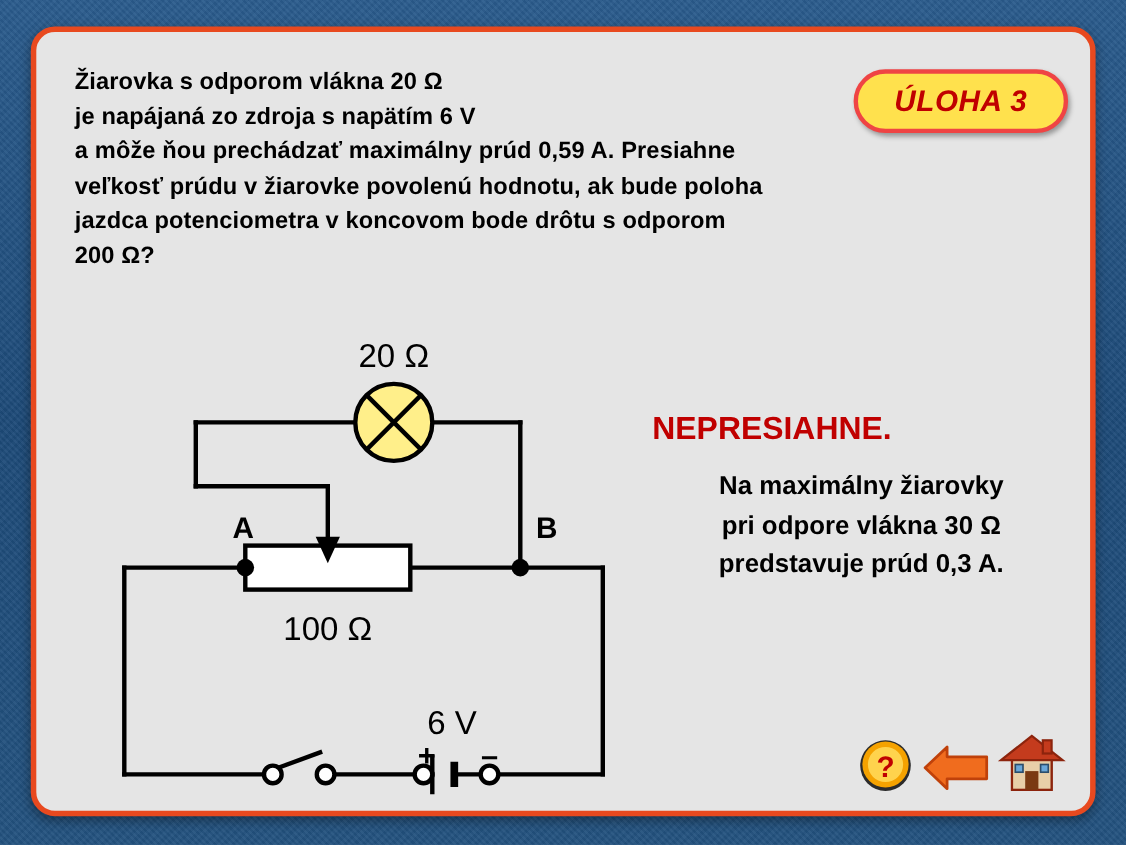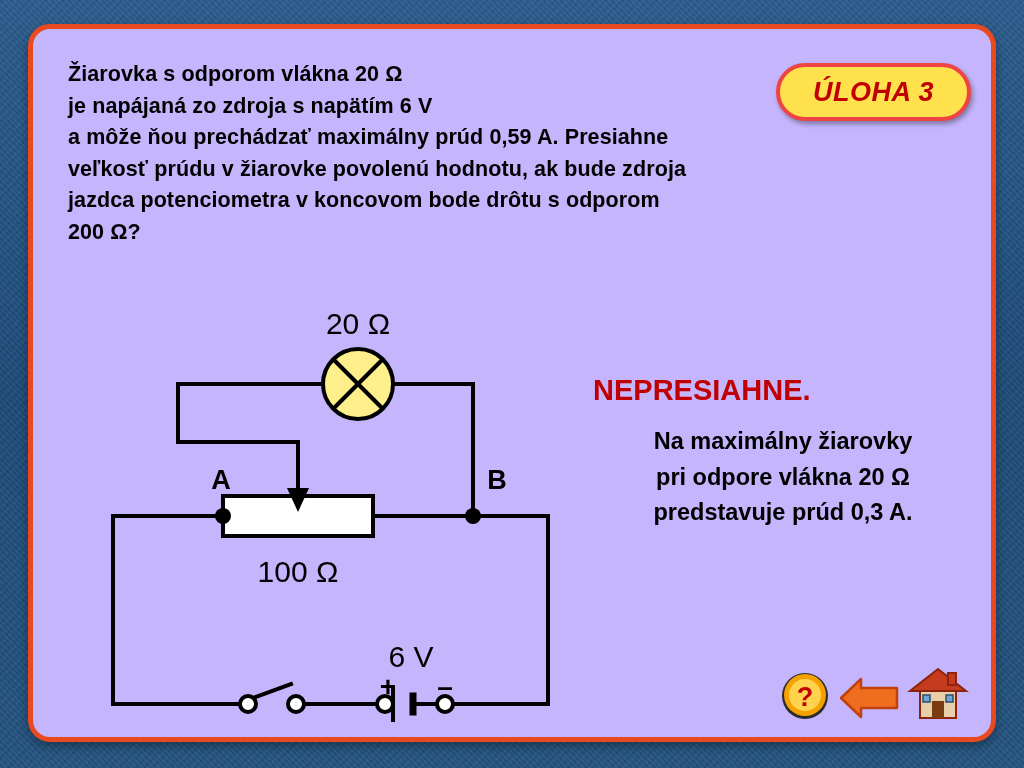--- a/index.html
+++ b/index.html
@@ -21,21 +21,21 @@
       repeating-linear-gradient(45deg, rgba(255,255,255,0.035) 0 2px, rgba(0,0,0,0.03) 2px 4px),
       repeating-linear-gradient(-45deg, rgba(255,255,255,0.025) 0 3px, rgba(0,0,0,0.025) 3px 6px),
       linear-gradient(180deg, #2a5b8c 0%, #1d4a78 50%, #23527f 100%);
   }
   .slide {
     position: absolute;
     left: 28px;
     top: 24px;
     width: 968px;
     height: 718px;
-    background: #c4b5fd;
+    background: #e5e5e5;
     border: 5px solid #e8491f;
     border-radius: 22px;
     box-shadow: 0 4px 10px rgba(0,0,0,0.35);
     box-sizing: border-box;
   }
 
   
   .problem {
     position: absolute;
     left: 35px;
@@ -115,33 +115,33 @@
 <body>
 
 <div class="backdrop"></div>
 
 <div class="slide">
 
   <div class="problem">
     <div>Žiarovka s odporom vlákna 20 Ω</div>
     <div>je napájaná zo zdroja s napätím 6 V</div>
     <div>a môže ňou prechádzať maximálny prúd 0,59 A. Presiahne</div>
-    <div>veľkosť prúdu v žiarovke povolenú hodnotu, ak bude zdroja</div>
+    <div>veľkosť prúdu v žiarovke povolenú hodnotu, ak bude poloha</div>
     <div>jazdca potenciometra v koncovom bode drôtu s odporom</div>
     <div>200 Ω?</div>
   </div>
 
   <div class="badge">
     <span>ÚLOHA 3</span>
   </div>
 
   <div class="answer-head" style="top:345px;">NEPRESIAHNE.</div>
   <div class="answer-body" style="top:395px;">
     <div>Na maximálny žiarovky</div>
-    <div>pri odpore vlákna 20 Ω</div>
+    <div>pri odpore vlákna 30 Ω</div>
     <div>predstavuje prúd 0,3 A.</div>
   </div>
 
   <div class="circuit">
     <svg width="480" height="440" viewBox="0 0 480 440">
       <g stroke="#000" stroke-width="4" fill="none" stroke-linecap="square">
 
         <path d="M 85 100 L 85 158"></path>
         <path d="M 85 100 L 230 100"></path>
         <path d="M 300 100 L 380 100"></path>

